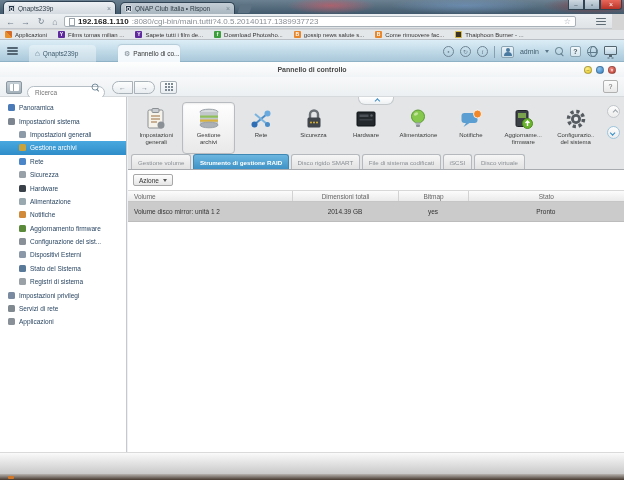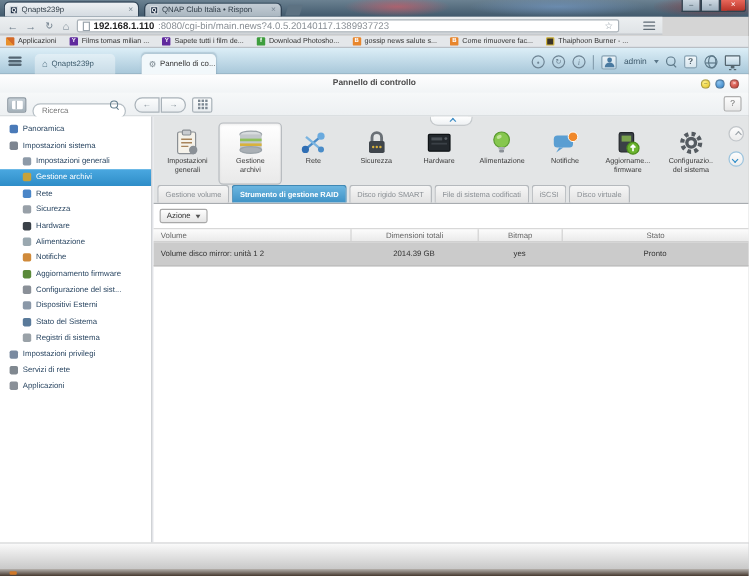--- a/index.html
+++ b/index.html
@@ -31,21 +31,21 @@
     background:#5d7282; transform:skewX(-18deg); border-radius:1px; }
   .win-controls { position:absolute; right:2px; top:0; display:flex; }
   .cwin { height:10px; border:1px solid #30424f; border-top:none; display:flex; align-items:center;
     justify-content:center; font-size:6px; }
   .cwin.min, .cwin.max { width:16px; background:linear-gradient(#cdd8e1,#9db0be); color:#35464f; }
   .cwin.min::before { content:"\2013"; }
   .cwin.max::before { content:"\25ab"; }
   .cwin.close { width:22px; background:linear-gradient(#e8675a,#b93328); color:#fff; border-radius:0 0 3px 0; }
   .cwin.close::before { content:"\00d7"; font-size:7px; }
 
-  .c-toolbar { position:absolute; left:0; top:14px; width:552px; height:15px;
+  .c-toolbar { position:absolute; left:0; top:14px; width:612px; height:15px;
     background:linear-gradient(#eceff1,#dfe3e6); border-bottom:1px solid #c2c8cd; }
   .nav-glyph { position:absolute; top:1px; height:13px; display:flex; align-items:center;
     justify-content:center; color:#6d7d8a; }
   .nav-back { left:4px; width:13px; font-size:9px; } .nav-back::before { content:"\2190"; }
   .nav-fwd { left:19px; width:13px; font-size:9px; } .nav-fwd::before { content:"\2192"; }
   .nav-reload { left:35px; width:12px; font-size:8px; } .nav-reload::before { content:"\21bb"; }
   .nav-home { left:49px; width:12px; font-size:9px; } .nav-home::before { content:"\2302"; }
   .urlbox { position:absolute; left:64px; right:36px; top:2px; height:11px; background:#fff;
     border:1px solid #a9b1b8; border-radius:2px; display:flex; align-items:center; gap:3px;
     padding:0 4px; overflow:hidden; }
@@ -250,21 +250,21 @@
   </div>
 
   <div class="c-toolbar">
     <span class="nav-glyph nav-back"></span>
     <span class="nav-glyph nav-fwd"></span>
     <span class="nav-glyph nav-reload"></span>
     <span class="nav-glyph nav-home"></span>
     <div class="urlbox">
       <span class="page-ic"></span>
       <span class="url-host">192.168.1.110</span>
-      <span class="url-rest">:8080/cgi-bin/main.news?4.0.5.20140117.1389937723</span>
+      <span class="url-rest">:8080/cgi-bin/main.tutti?4.0.5.20140117.1389937723</span>
       <span class="star-ic"></span>
     </div>
     <span class="menu-ic">
         <i></i>
         <i></i>
         <i></i>
       </span>
   </div>
 
   <div class="c-bookmarks">

